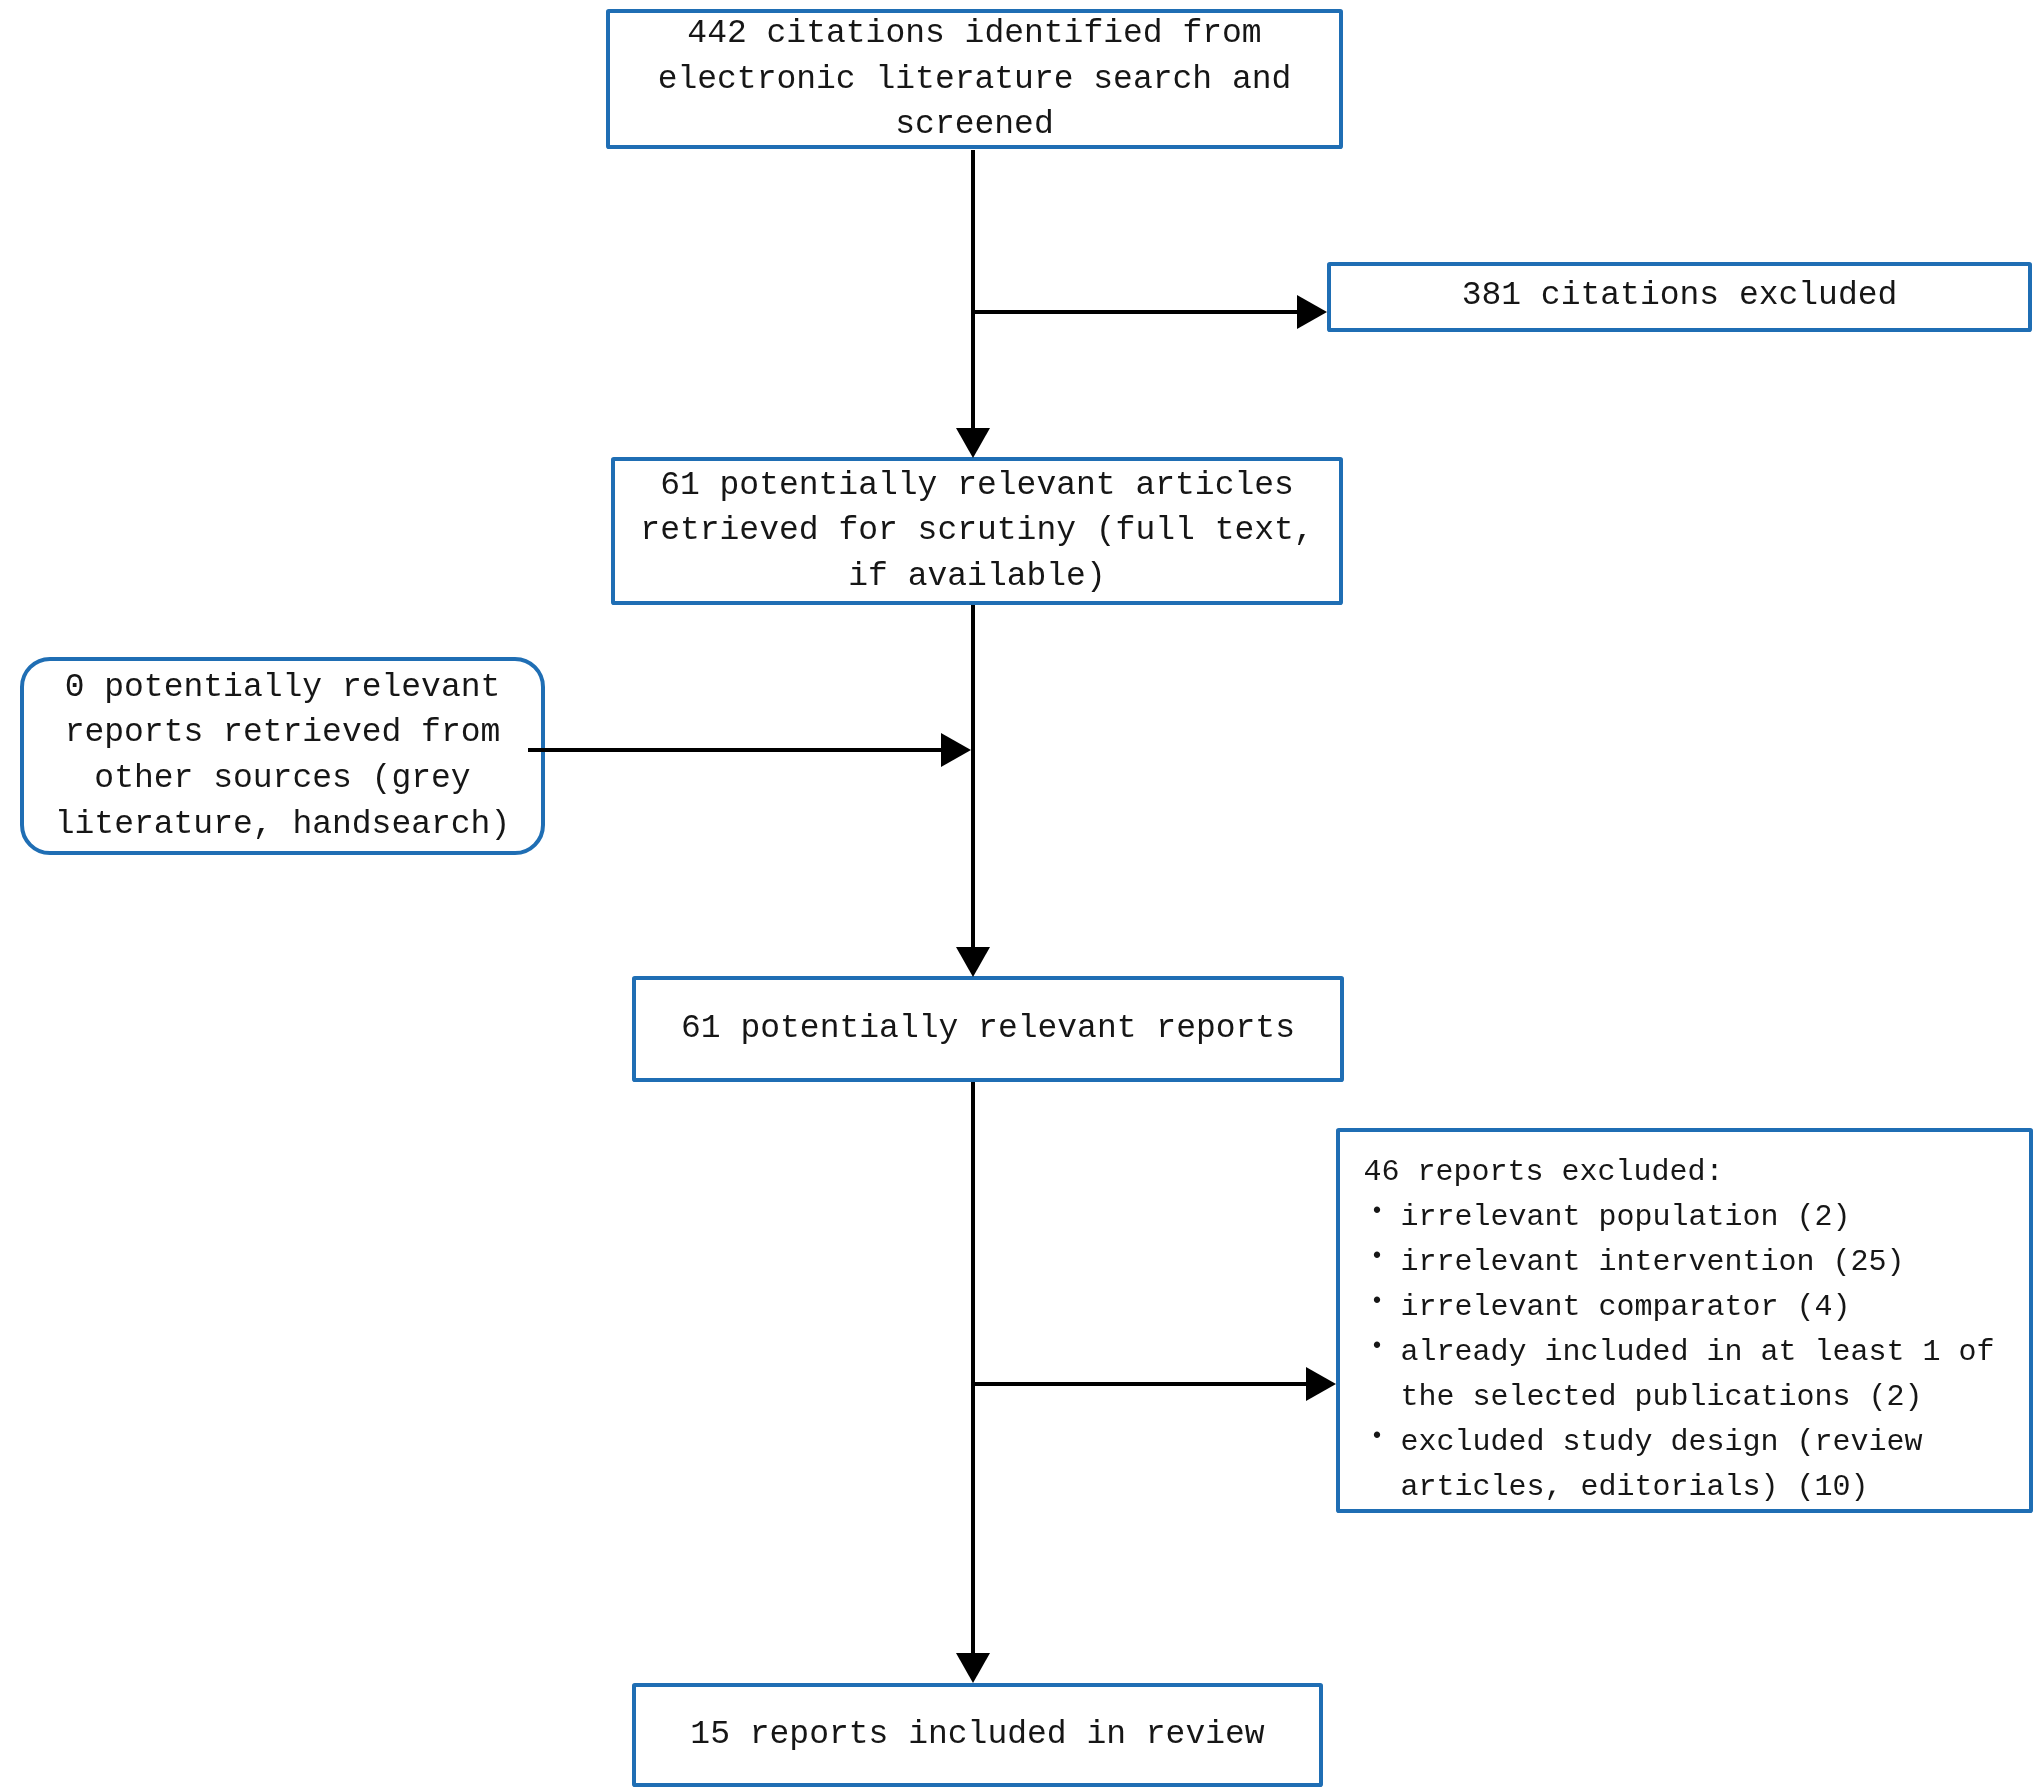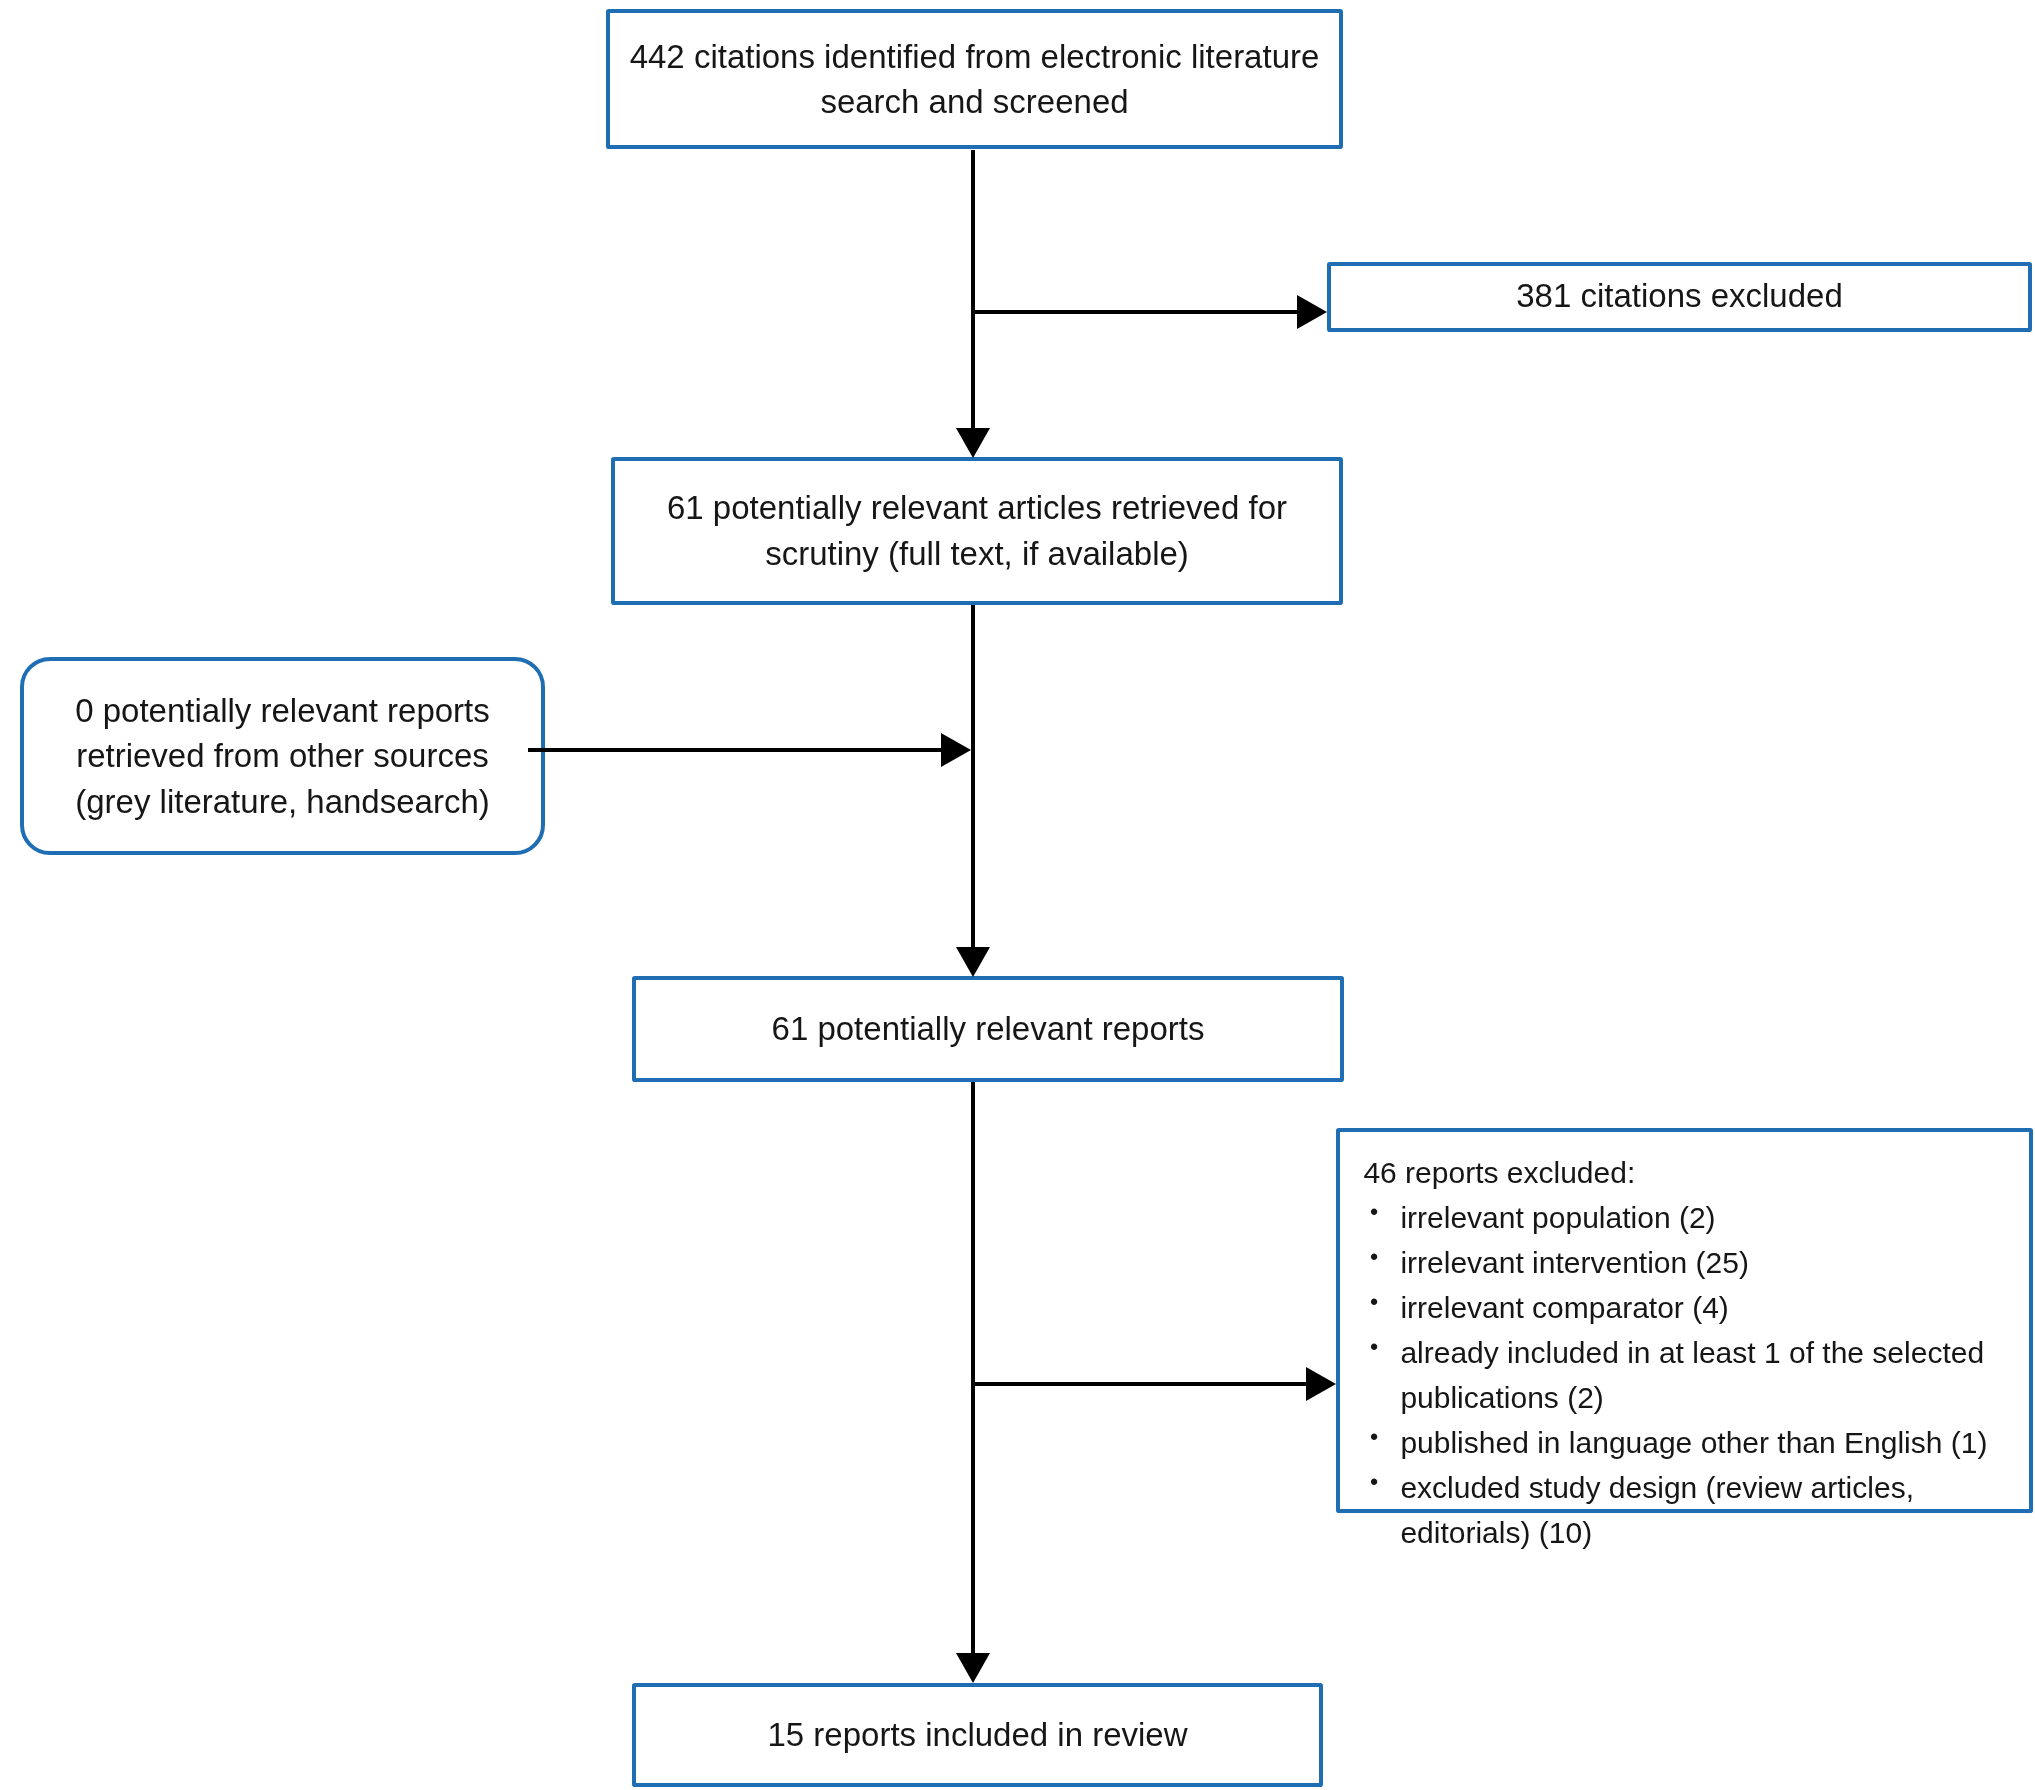--- a/index.html
+++ b/index.html
@@ -1,20 +1,20 @@
 <!DOCTYPE html>
 <html style="font-size:7.5px"><head>
 <meta charset="utf-8">
 <style>
   html,body{margin:0;padding:0;background:#ffffff;}
   .canvas{
     position:relative;
     width:2035px;height:1791px;
     background:#ffffff;
-    font-family:Liberation Sans, sans-serif;
+    font-family:Liberation Mono, monospace;
     color:#161616;
     overflow:hidden;
   }
   .fbox{
     position:absolute;
     box-sizing:border-box;
     border:4.2px solid #1f6eb4;
     border-radius:2.8px;
     background:#ffffff;
     display:flex;align-items:center;justify-content:center;
@@ -77,21 +77,20 @@
     <span>61 potentially relevant reports</span>
   </div>
 
   <div class="fbox list-box" style="left:1336px;top:1128px;width:697px;height:385px;">
     <div class="list-title">46 reports excluded:</div>
     <ul>
       <li>irrelevant population (2)</li>
       <li>irrelevant intervention (25)</li>
       <li>irrelevant comparator (4)</li>
       <li>already included in at least 1 of the selected publications (2)</li>
-      <li>published in language other than English (1)</li>
       <li>excluded study design (review articles, editorials) (10)</li>
     </ul>
   </div>
 
   <div class="fbox" style="left:632px;top:1683px;width:691px;height:104px;">
     <span>15 reports included in review</span>
   </div>
 
   <div class="vline" style="left:971px;top:150px;height:280px;"></div>
   <div class="arrow-down" style="left:956px;top:428px;"></div>

